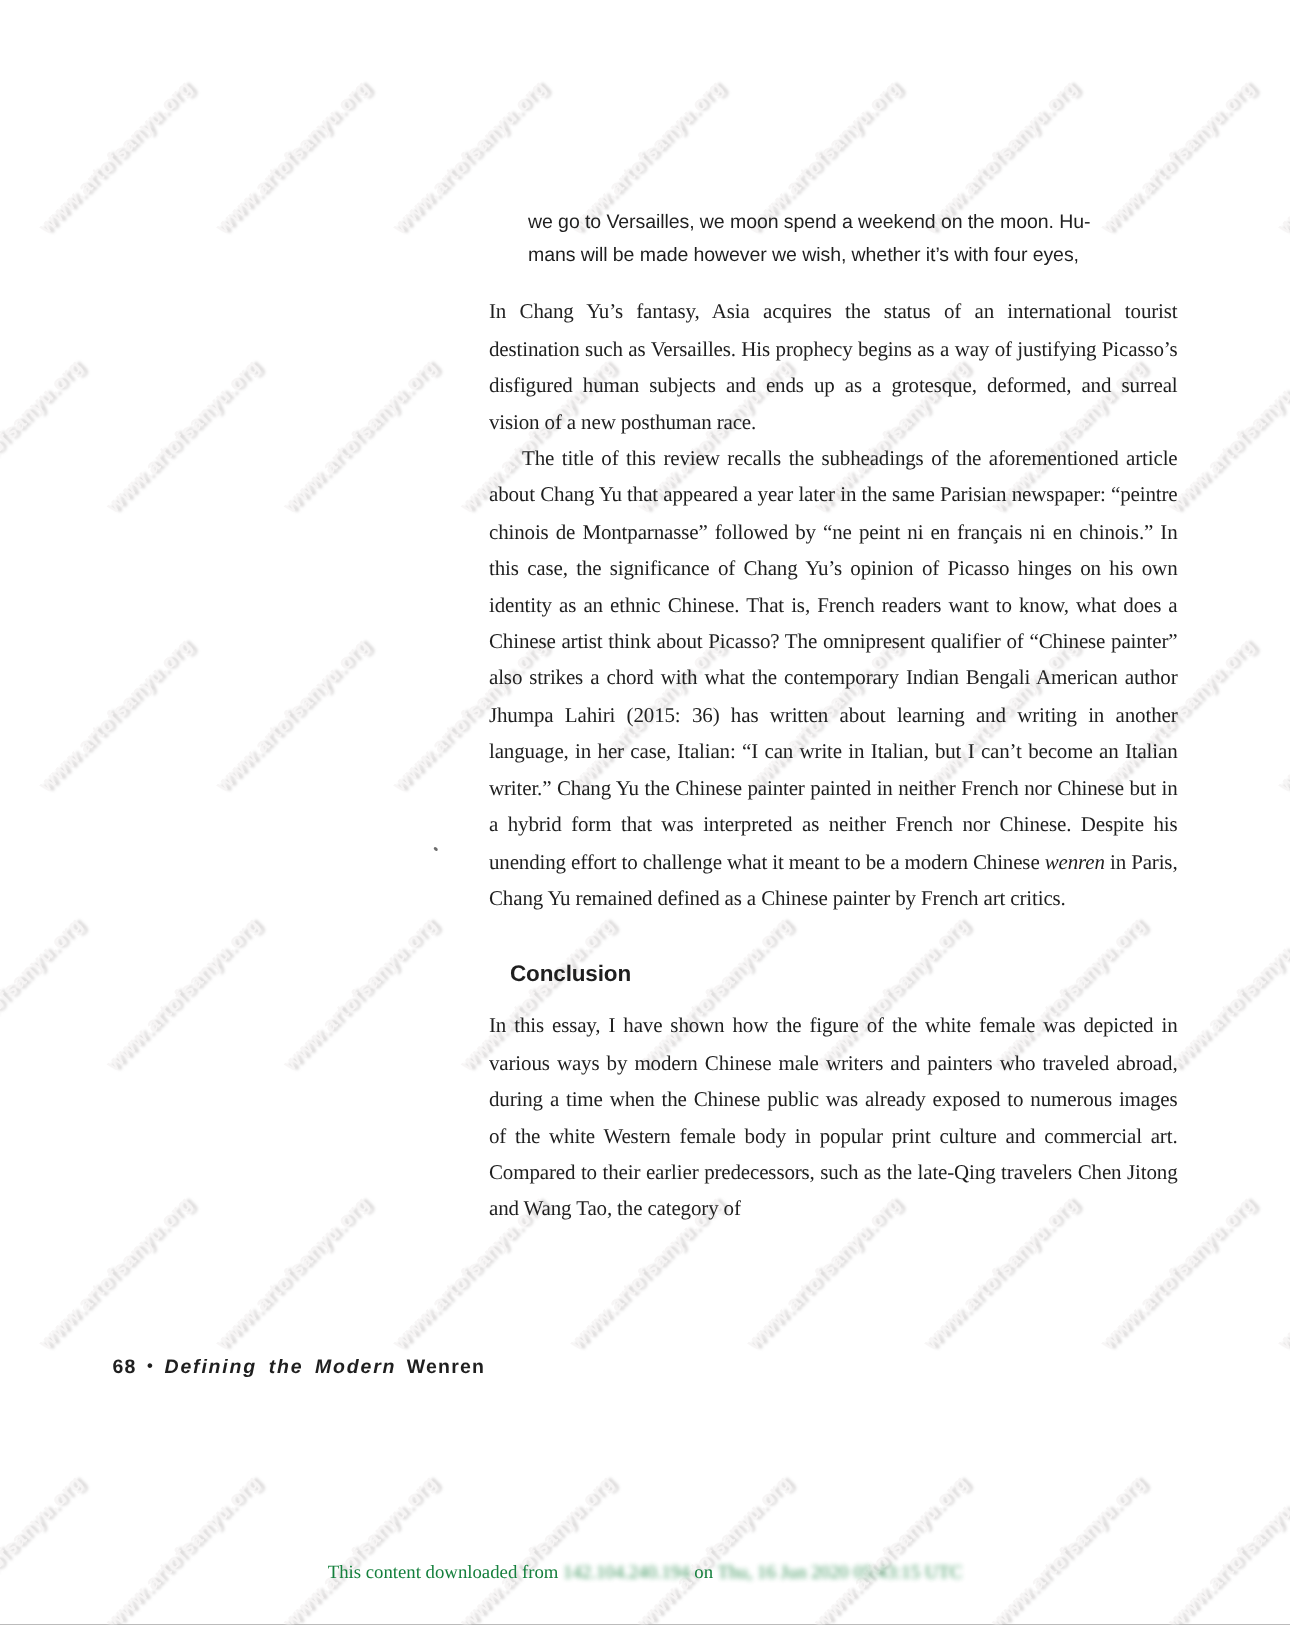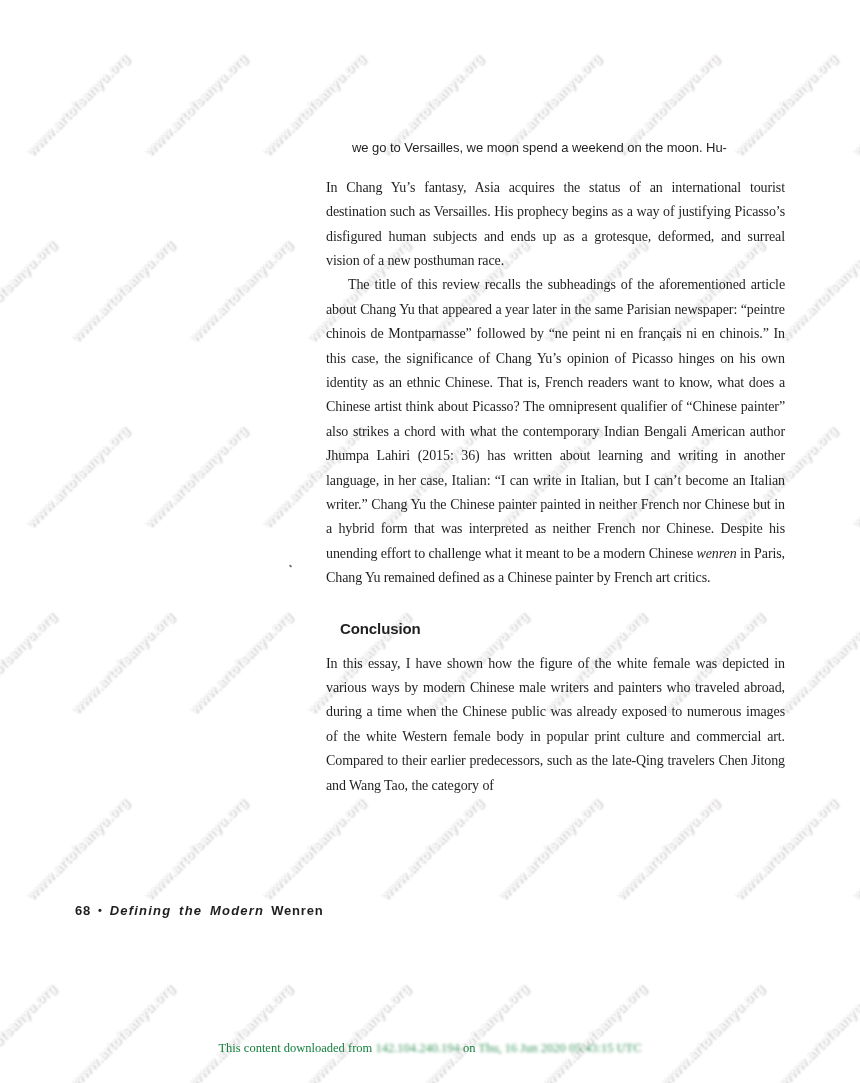--- a/index.html
+++ b/index.html
@@ -140,20 +140,21 @@
       <span class="wm" style="left: 309px; top: 1076px;">www.artofsanyu.org</span>
       <span class="wm" style="left: 427px; top: 1076px;">www.artofsanyu.org</span>
       <span class="wm" style="left: 545px; top: 1076px;">www.artofsanyu.org</span>
       <span class="wm" style="left: 663px; top: 1076px;">www.artofsanyu.org</span>
       <span class="wm" style="left: 781px; top: 1076px;">www.artofsanyu.org</span>
     </div>
 
   <div class="content">
     <blockquote class="block-quote">
         <div class="quote-line">we go to Versailles, we moon spend a weekend on the moon. Hu-</div>
+        <div class="quote-line">mans will be made however we wish, whether it’s with four eyes,</div>
       </blockquote>
     <div>
         <p class="para"><span>In Chang Yu’s fantasy, Asia acquires the status of an international tourist destination such as Versailles. His prophecy begins as a way of justifying Picasso’s disfigured human subjects and ends up as a grotesque, deformed, and surreal vision of a new posthuman race.</span></p>
         <p class="para indent"><span>The title of this review recalls the subheadings of the aforementioned article about Chang Yu that appeared a year later in the same Parisian newspaper: “peintre chinois de Montparnasse” followed by “ne peint ni en français ni en chinois.” In this case, the significance of Chang Yu’s opinion of Picasso hinges on his own identity as an ethnic Chinese. That is, French readers want to know, what does a Chinese artist think about Picasso? The omnipresent qualifier of “Chinese painter” also strikes a chord with what the contemporary Indian Bengali American author Jhumpa Lahiri (2015: 36) has written about learning and writing in another language, in her case, Italian: “I can write in Italian, but I can’t become an Italian writer.” Chang Yu the Chinese painter painted in neither French nor Chinese but in a hybrid form that was interpreted as neither French nor Chinese. Despite his unending effort to challenge what it meant to be a modern Chinese </span><em>wenren</em><span> in Paris, Chang Yu remained defined as a Chinese painter by French art critics.</span></p>
       </div>
     <h2 class="section-heading">Conclusion</h2>
     <div>
         <p class="para"><span>In this essay, I have shown how the figure of the white female was depicted in various ways by modern Chinese male writers and painters who traveled abroad, during a time when the Chinese public was already exposed to numerous images of the white Western female body in popular print culture and commercial art. Compared to their earlier predecessors, such as the late-Qing travelers Chen Jitong and Wang Tao, the category of</span></p>
       </div>
   </div>

